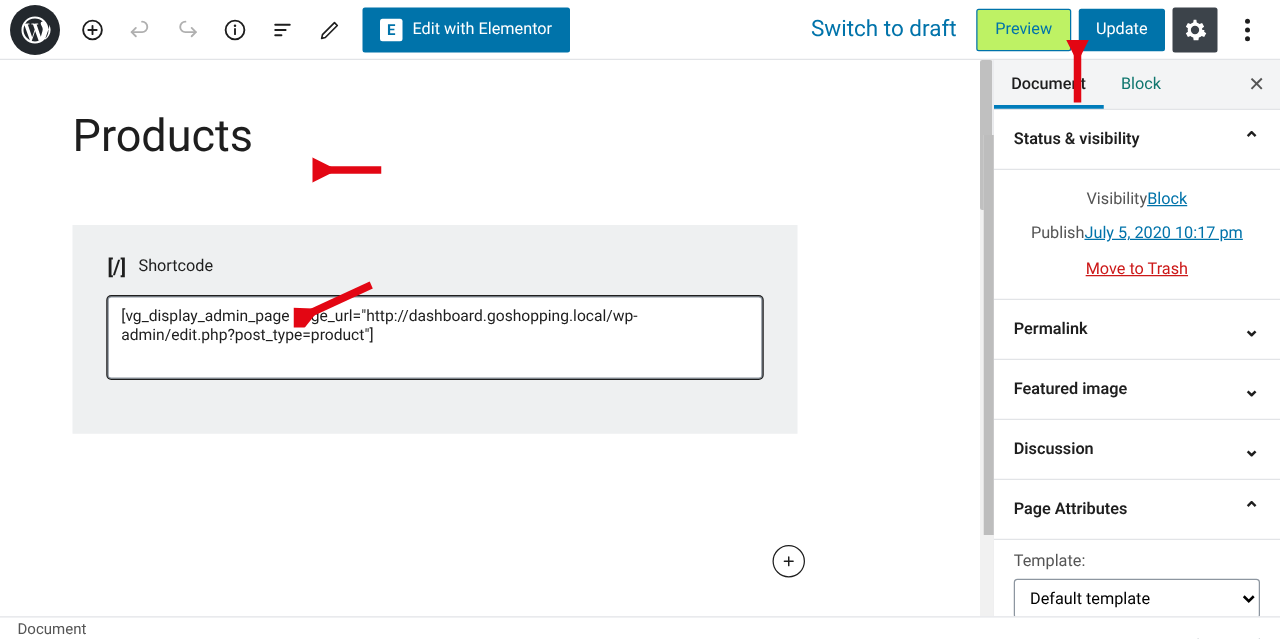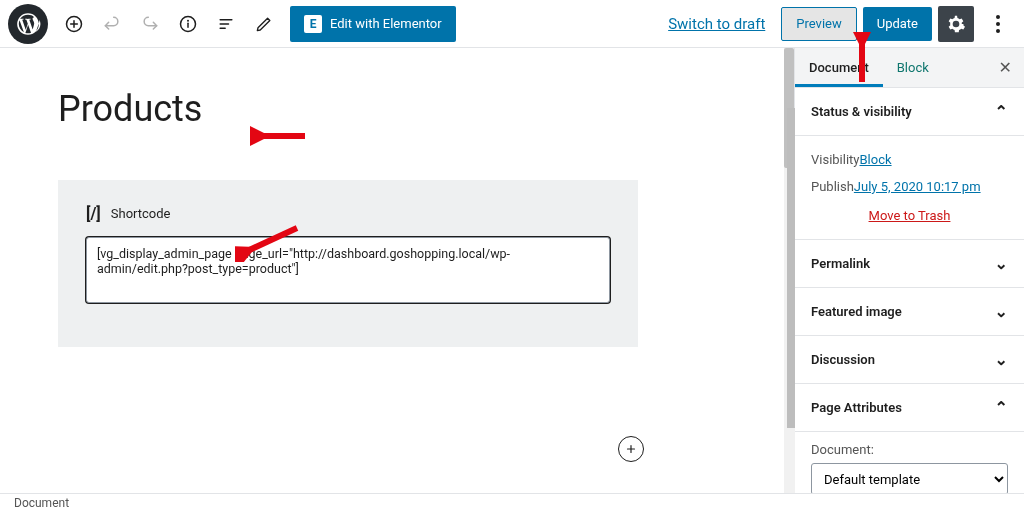--- a/index.html
+++ b/index.html
@@ -9,22 +9,22 @@
   .topbar { height: 48px; border-bottom: 1px solid #e2e4e7; display: flex; align-items: center; padding: 0 8px; justify-content: space-between; position: relative; z-index: 5; background: #fff; }
   .topbar-left { display: flex; align-items: center; gap: 2px; }
   .topbar-right { display: flex; align-items: center; gap: 6px; }
   .wp-logo { width: 40px; height: 40px; background: #23282d; border-radius: 50%; display:flex; align-items:center; justify-content:center; margin-right:6px; }
   .wp-logo svg { width: 26px; height:26px; fill:#fff; }
   .icon-btn { width: 36px; height:36px; display:flex; align-items:center; justify-content:center; color:#1e1e1e; border:none; background:none; cursor:pointer; border-radius:2px; }
   .icon-btn.disabled { color:#b0b0b0; }
   .icon-btn svg { width:20px; height:20px; }
   .elementor-btn { background:#0073aa; color:#fff; border:none; height:36px; padding:0 14px; display:flex; align-items:center; gap:8px; font-size:13px; cursor:pointer; border-radius:2px; margin-left:6px; }
   .elementor-icon { width:18px; height:18px; background:#fff; color:#0073aa; display:flex; align-items:center; justify-content:center; font-weight:bold; font-size:12px; border-radius:2px; }
-  .draft-link { color:#0073aa; font-size:15px; margin-right:10px; cursor:pointer;text-decoration:underline; }
-  .preview-btn { border:1px solid #0073aa; color:#0073aa; background:#e5e5e5; height:34px; padding:0 14px; font-size:13px; cursor:pointer; border-radius:2px; }
+  .draft-link { color:#0073aa; font-size:18px; margin-right:10px; cursor:pointer; }
+  .preview-btn { border:1px solid #0073aa; color:#0073aa; background:#bef264; height:34px; padding:0 14px; font-size:13px; cursor:pointer; border-radius:2px; }
   .update-btn { background:#0073aa; color:#fff; border:none; height:34px; padding:0 14px; font-size:13px; cursor:pointer; border-radius:2px; }
   .settings-btn { background:#3c434a; color:#fff; width:36px; height:36px; display:flex; align-items:center; justify-content:center; border:none; cursor:pointer; border-radius:2px; }
   .settings-btn svg { width:20px; height:20px; fill:#fff; }
   .more-btn { width:36px; height:36px; display:flex; align-items:center; justify-content:center; border:none; background:none; cursor:pointer; }
   .more-dots { display:flex; flex-direction:column; gap:3px; }
   .more-dots span { width:4px; height:4px; background:#1e1e1e; border-radius:50%; }
 
   
   .body-area { display:flex; height: calc(100% - 48px - 18px); }
   .editor { flex:1; padding: 40px 0 0 0; position:relative; overflow:hidden; }
@@ -41,21 +41,21 @@
 
   
   .sidebar { width:230px; border-left:1px solid #e2e4e7; background:#fff; font-size:13px; color:#1e1e1e; position:relative; }
   .sidebar-tabs { display:flex; align-items:center; border-bottom:1px solid #e2e4e7; background:#f3f4f5; }
   .sidebar-tab { padding:12px 14px; color:#0f766e; cursor:pointer; }
   .sidebar-tab.active { color:#1e1e1e; font-weight:500; box-shadow: inset 0 -3px 0 #007cba; }
   .sidebar-close { margin-left:auto; padding:0 12px; font-size:16px; color:#555; cursor:pointer; }
   .sb-section-head { padding:14px 16px; font-weight:600; display:flex; align-items:center; justify-content:space-between; border-bottom:1px solid #e2e4e7; cursor:pointer; }
   .sb-section-head .chev { font-size:16px; }
   .sb-body { padding: 10px 16px 4px 16px; border-bottom:1px solid #e2e4e7; }
-  .sb-row { display:flex; justify-content:flex-start; padding:6px 0; }
+  .sb-row { display:flex; justify-content:center; padding:6px 0; }
   .sb-row .label { color:#555; }
   .sb-row .link { color:#0073aa; text-decoration:underline; cursor:pointer; }
   .trash-link { color:#cc1818; text-decoration:underline; cursor:pointer; display:block; padding:8px 0 12px;text-align:center; }
   .sb-subbody { padding:10px 16px 16px 16px; border-bottom:1px solid #e2e4e7; }
   .sb-subbody .label { color:#555; margin-bottom:6px; display:block; }
   .sb-select { width:100%; height:32px; border:1px solid #8d96a0; border-radius:3px; padding:0 8px; background:#fff; font-size:13px; }
   .sb-input { width:50px; height:28px; border:1px solid #8d96a0; border-radius:2px; padding:0 6px; font-size:13px; float:right; }
   .sidebar-scroll { position:absolute; left:-8px; top:60px; width:8px; background:#f1f1f1; height:calc(100% - 60px); }
   .sidebar-scroll .thumb { background:#bdbdbd; width:100%; height:320px; }
 
@@ -193,21 +193,21 @@
     </div>
     <div class="sb-section-head">
       <span>Discussion</span>
       <span class="chev">⌄</span>
     </div>
     <div class="sb-section-head">
       <span>Page Attributes</span>
       <span class="chev">⌃</span>
     </div>
     <div class="sb-subbody">
-      <span class="label">Document:</span>
+      <span class="label">Template:</span>
       <select class="sb-select">
         <option>Default template</option>
       </select>
       <div style="margin-top:12px; overflow:hidden;">
 
         <input class="sb-input" value="0" style="">
       </div>
     </div>
   </div>
 </div>

